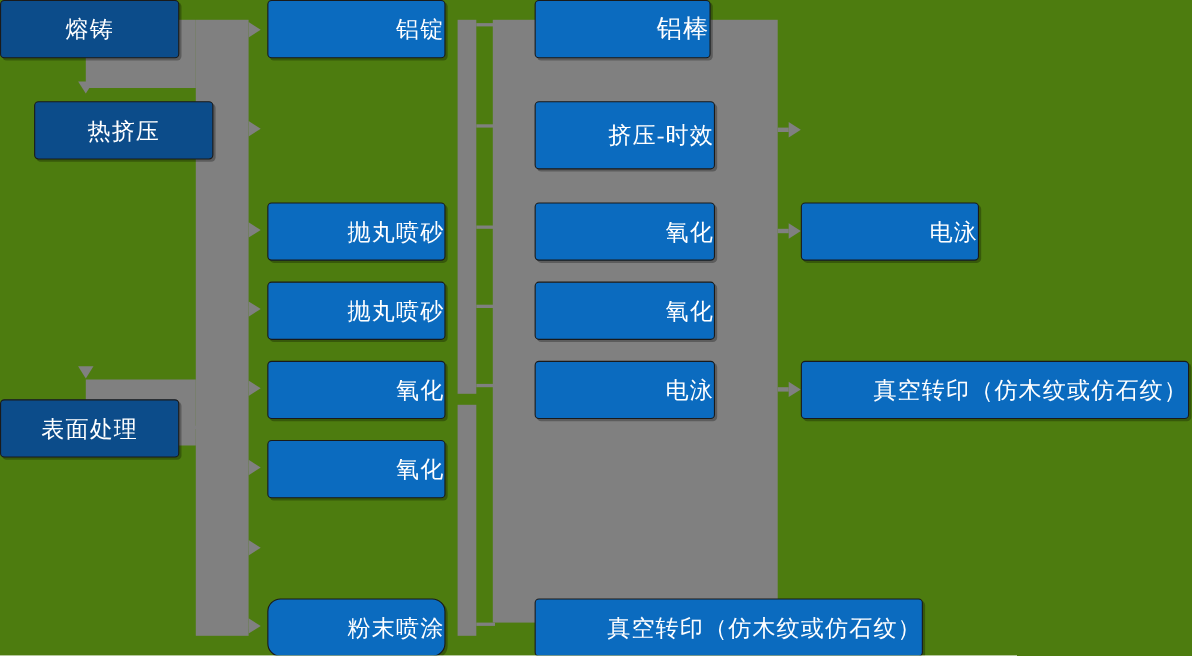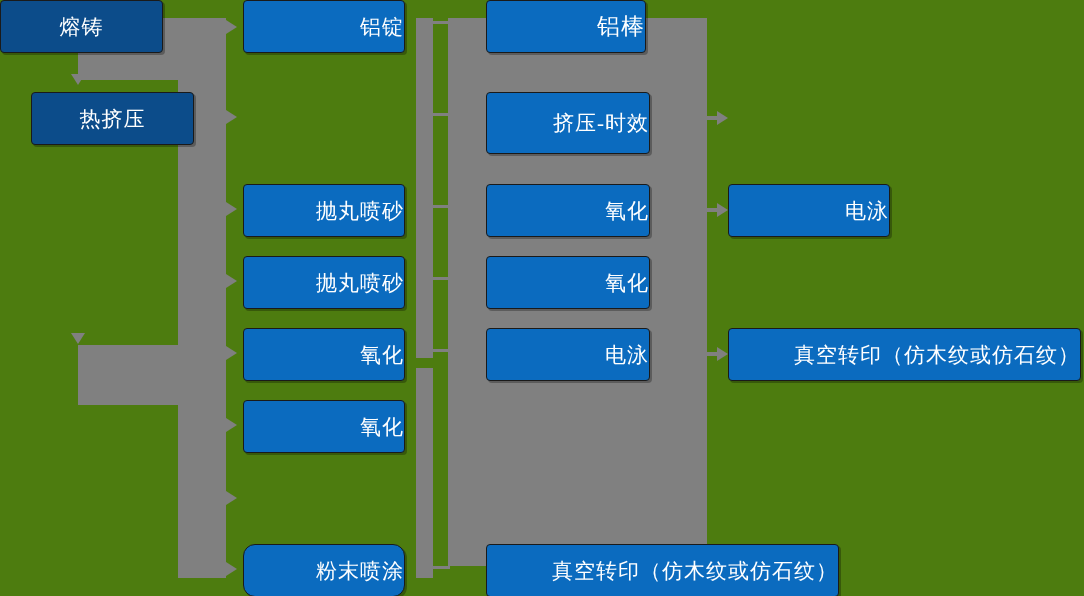--- a/index.html
+++ b/index.html
@@ -125,20 +125,23 @@
   <div class="linkarrow" style="left:707px; top:116px; width:10px;"></div>
   <div class="linkarrow" style="left:707px; top:208px; width:10px;"></div>
   <div class="linkarrow" style="left:707px; top:352px; width:10px;"></div>
 
   <div class="node dark" style="left:0px; top:0px; width:163px; height:53px; font-size:21px;">
     <span>熔铸</span>
   </div>
   <div class="node dark" style="left:0px; top:92px; width:163px; height:53px; font-size:21px;margin-left:31px;">
     <span>热挤压</span>
   </div>
+  <div class="node dark" style="left:0px; top:363px; width:163px; height:53px; font-size:21px;">
+    <span>表面处理</span>
+  </div>
 
   <div class="node mid" style="left:243px; top:0px; width:162px; height:53px; font-size:21px;">
     <span>铝锭</span>
   </div>
   <div class="node mid" style="left:243px; top:184px; width:162px; height:53px; font-size:21px;">
     <span>抛丸喷砂</span>
   </div>
   <div class="node mid" style="left:243px; top:256px; width:162px; height:53px; font-size:21px;">
     <span>抛丸喷砂</span>
   </div>

